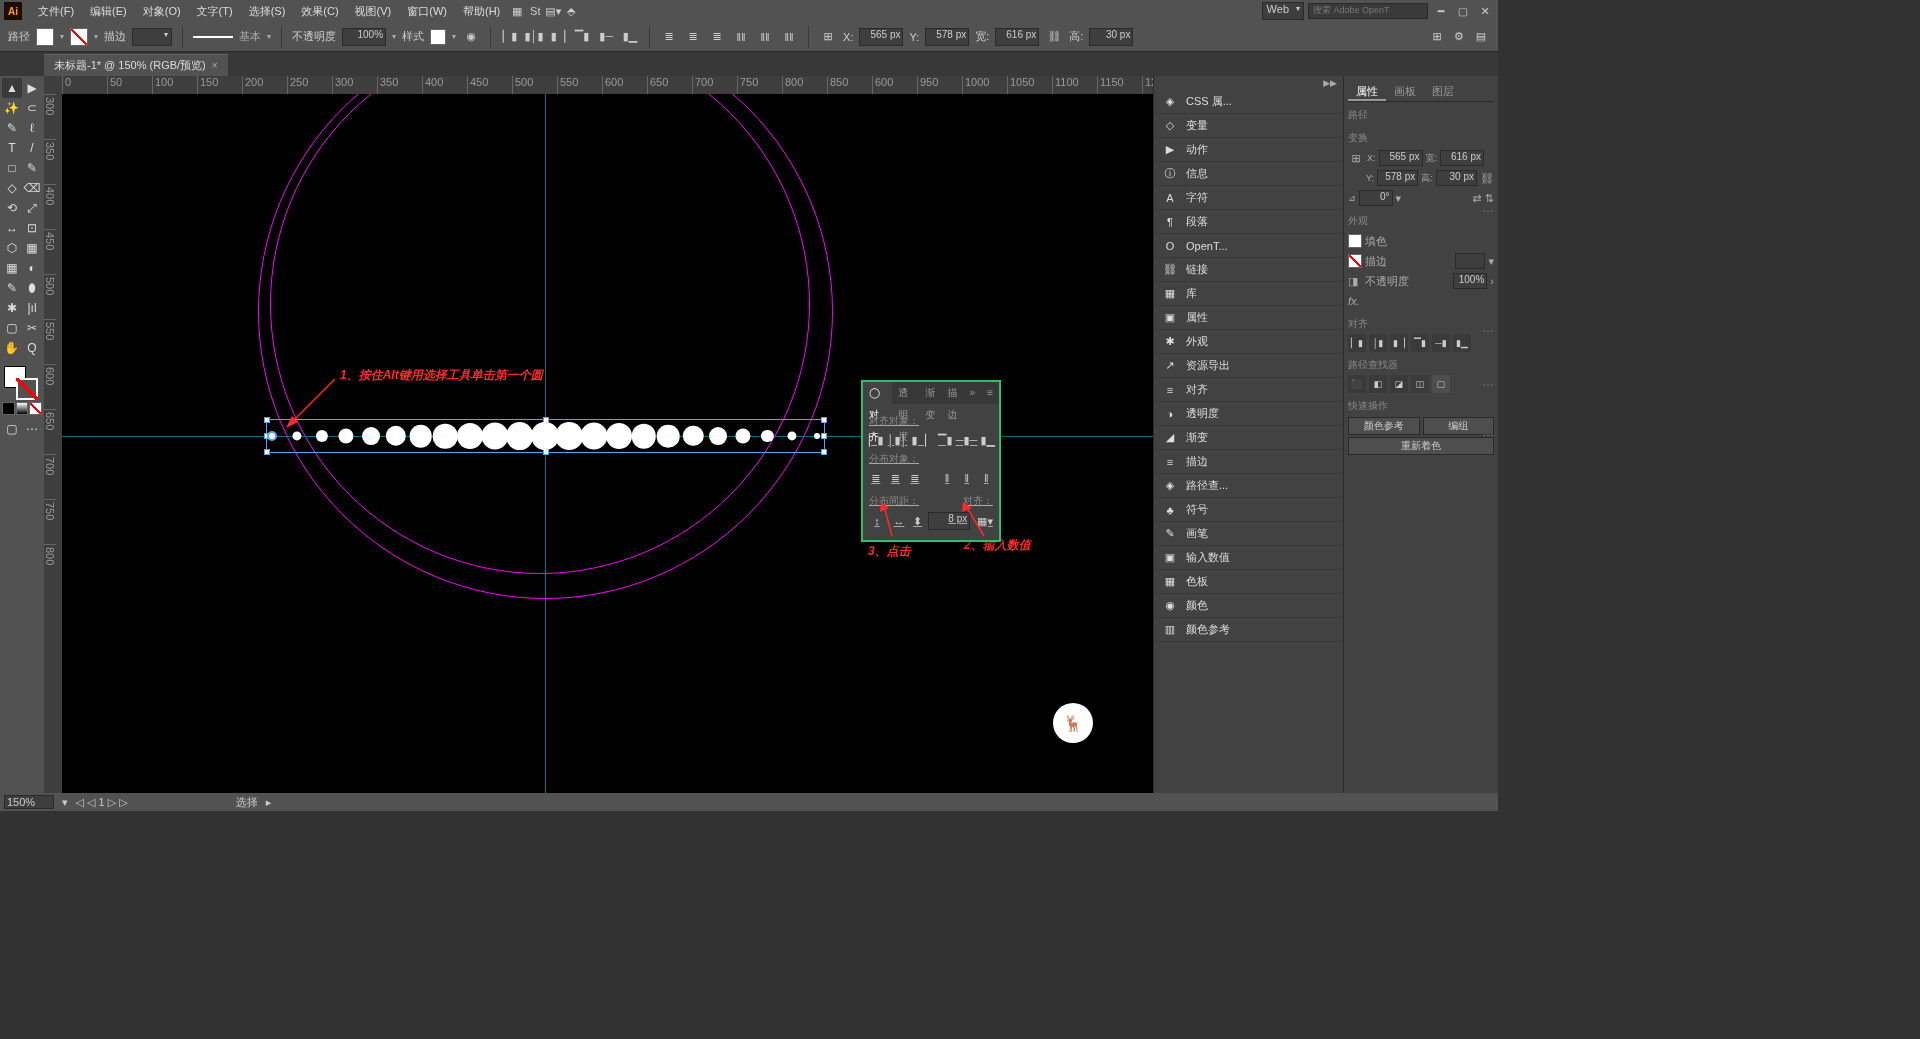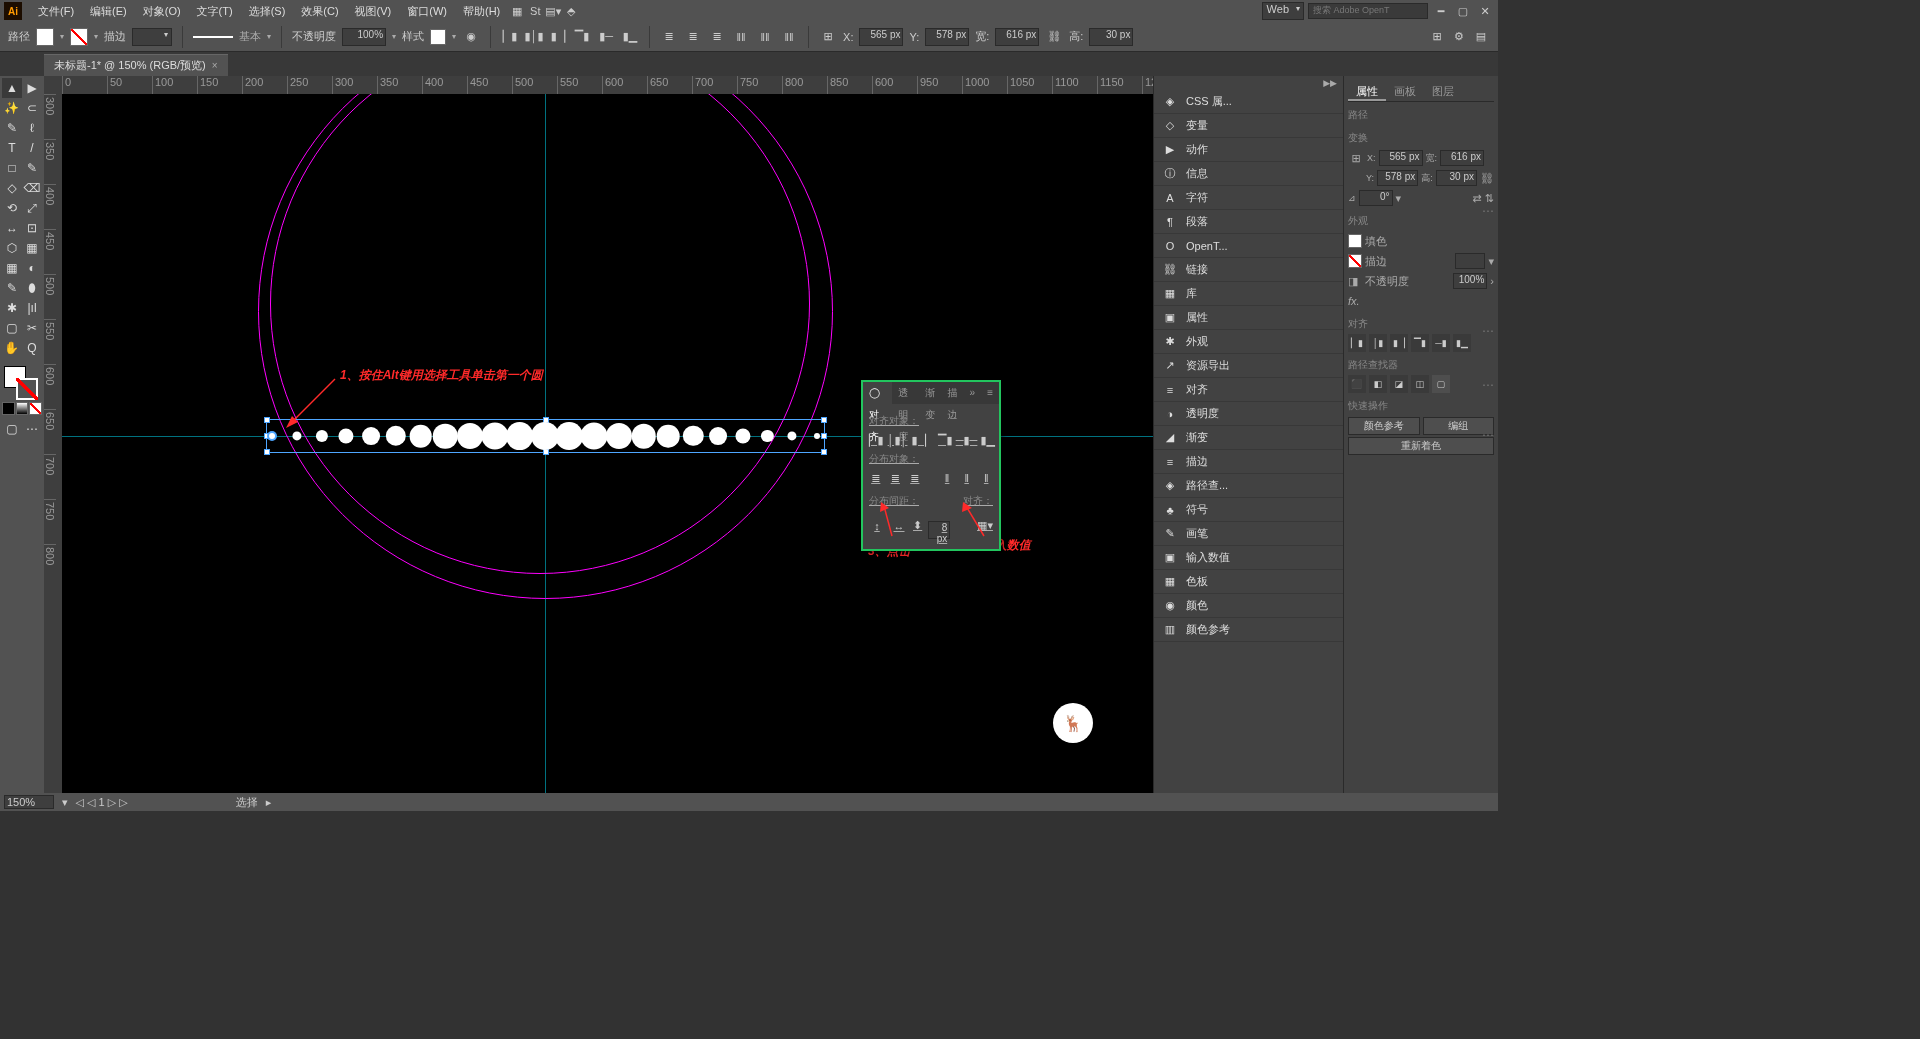--- a/index.html
+++ b/index.html
@@ -389,21 +389,21 @@
           <div class="fi">‖</div>
         </div>
         <div style="display:flex; align-items:center;">
           <div class="float-lbl" style="flex:1;">分布间距：</div>
           <div class="float-lbl">对齐：</div>
         </div>
         <div class="float-icons" style="align-items:center;">
           <div class="fi">↕</div>
           <div class="fi">↔</div>
           <span style="color:#ccc;">⬍</span>
-          <div class="input-num" style="width:22px;margin-top:9px;">8 px</div>
+          <div class="input-num" style="width:42px;">8 px</div>
           <div class="fi" style="margin-left:auto;">▦▾</div>
         </div>
       </div>
     </div>
 
     <svg style="position:absolute; left:830px; top:420px; width:140px; height:60px; pointer-events:none; z-index:101;">
       <path class="arrow-path" d="M18,40 L10,10"></path>
         <polygon class="arrow-head" points="7,6 6,16 15,12"></polygon>
       <path class="arrow-path" d="M110,40 L92,10"></path>
         <polygon class="arrow-head" points="89,6 88,16 98,12"></polygon>

